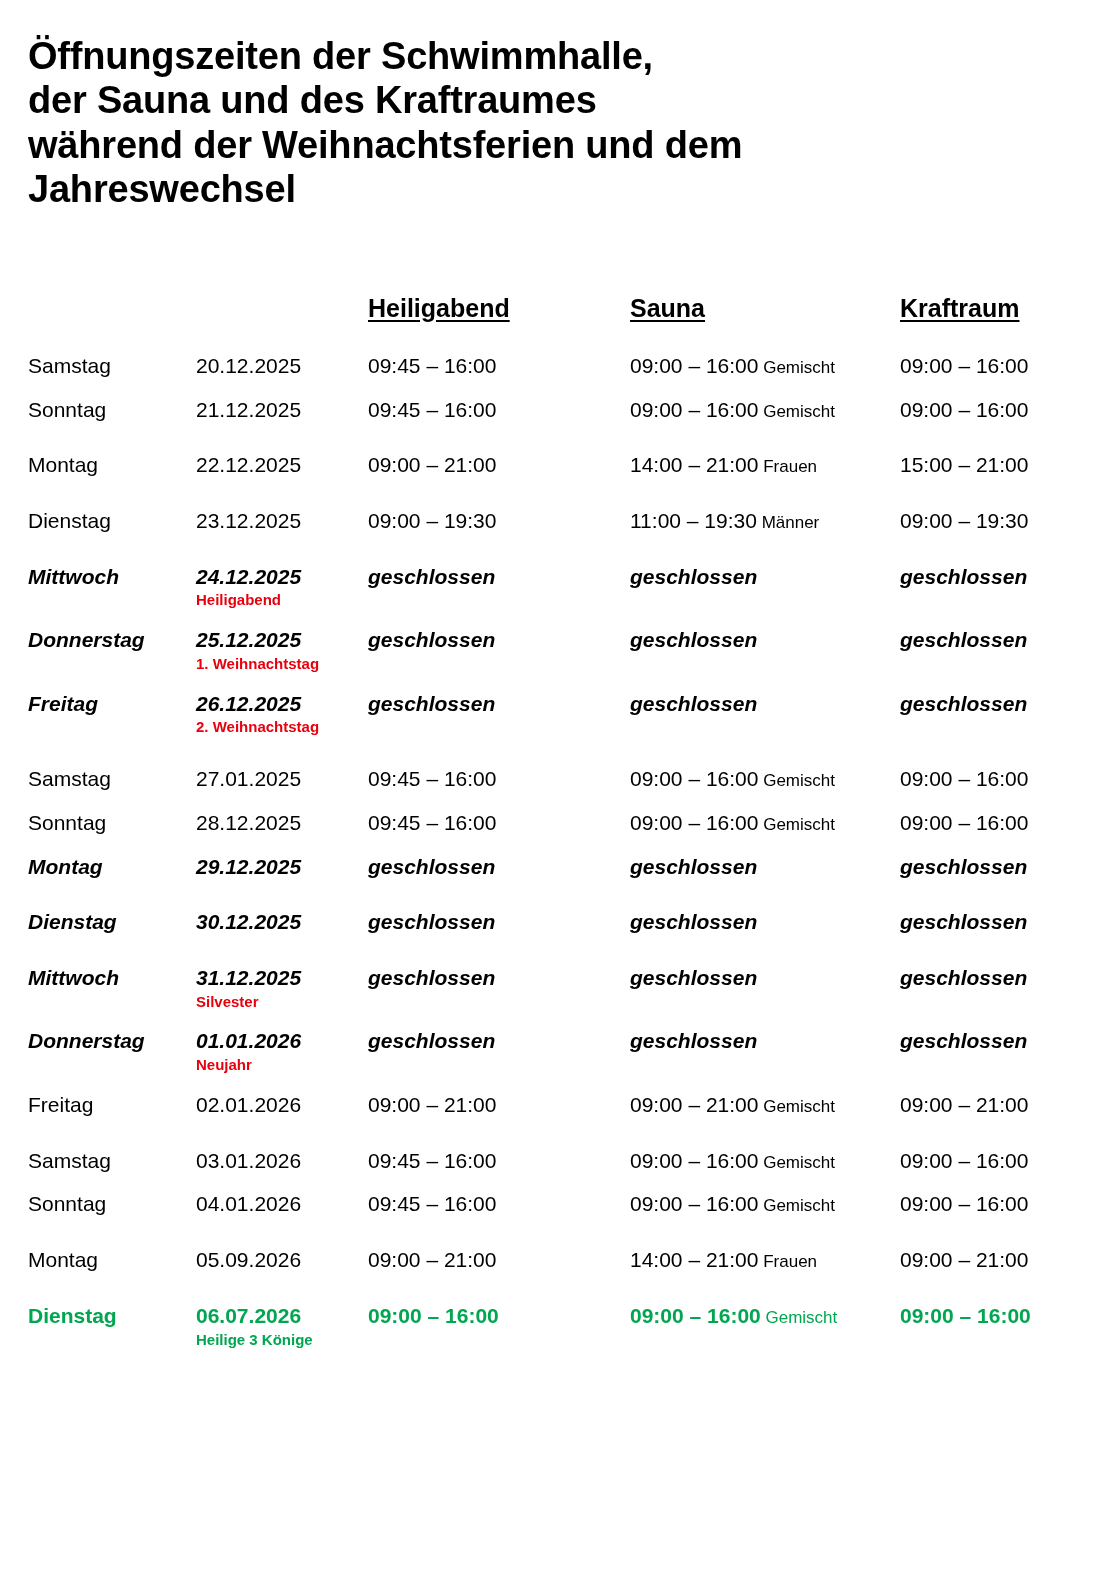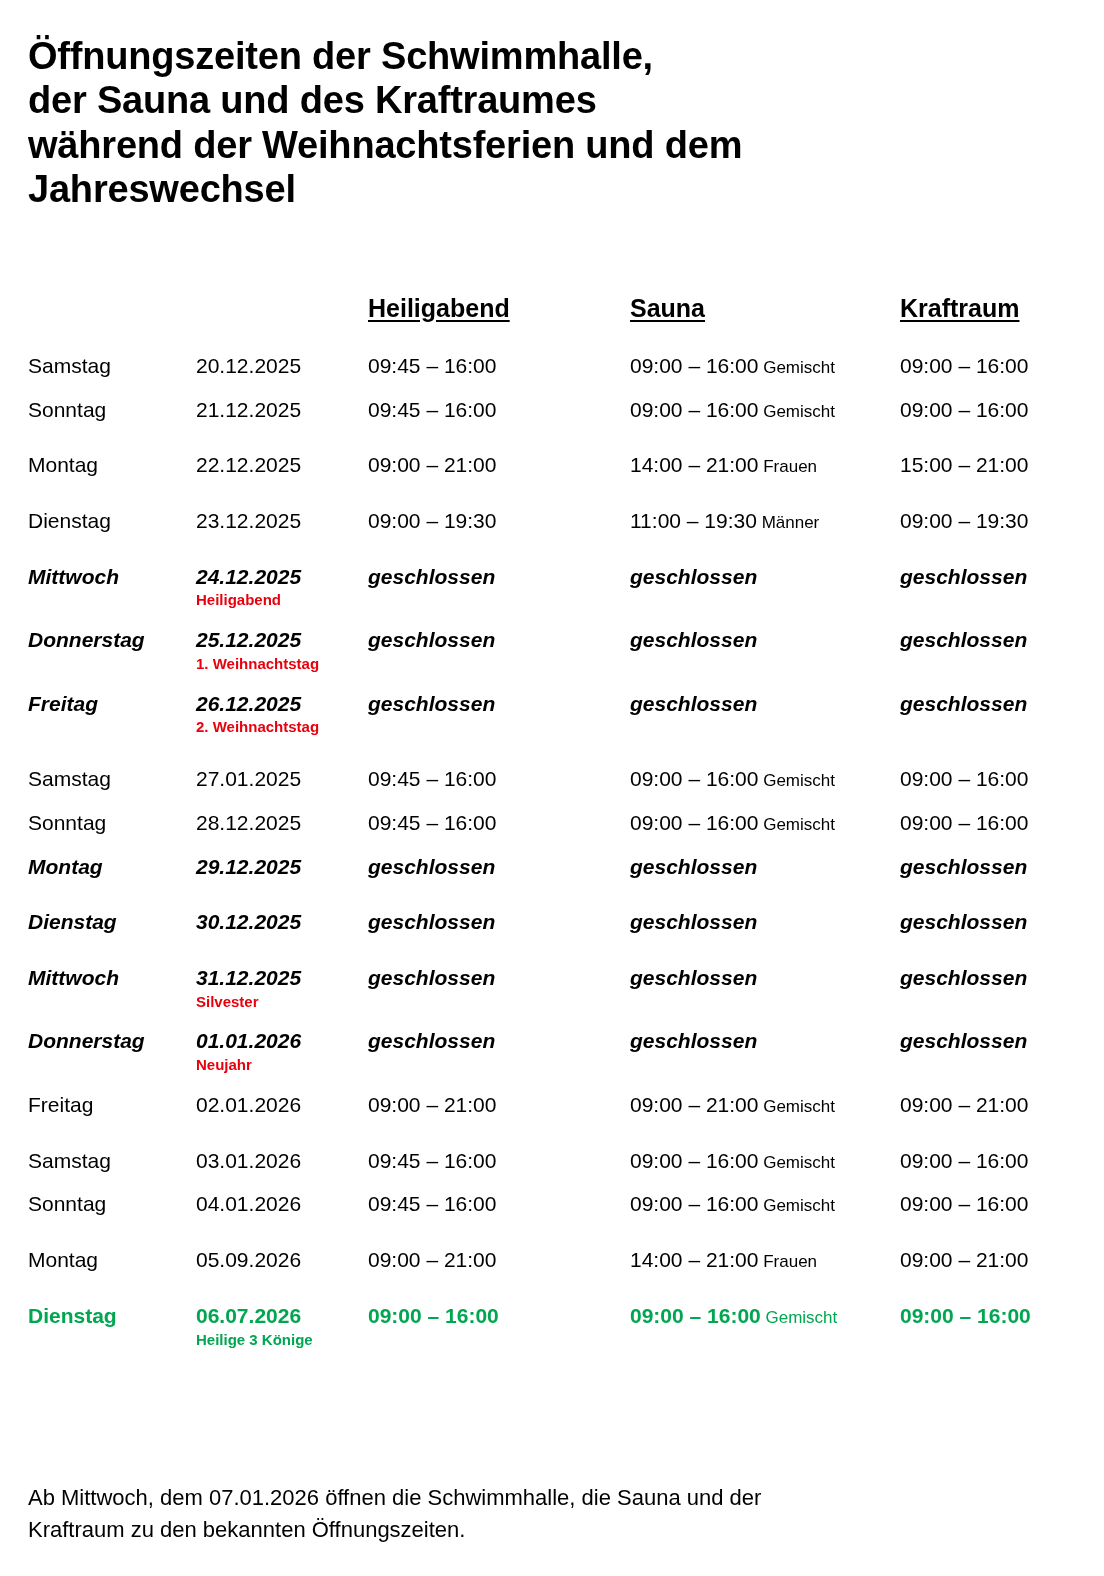--- a/index.html
+++ b/index.html
@@ -300,15 +300,14 @@
             <td><span class="day">Dienstag</span></td>
             <td><span class="date">06.07.2026</span><span class="sub">Heilige 3 Könige</span></td>
             <td><span class="val">09:00 – 16:00</span></td>
             <td><span class="val">09:00 – 16:00</span><span class="note"> Gemischt</span></td>
             <td><span class="val">09:00 – 16:00</span></td>
           </tr>
         </tbody>
     </table>
   </div>
 
-  <div class="footer">Ab Mittwoch, dem 07.01.2026 öffnen die Schwimmhalle, die Sauna und der<br>Kraftraum zu den bekannten Öffnungszeiten.</div>
 
 </div>
 
 </body></html>

